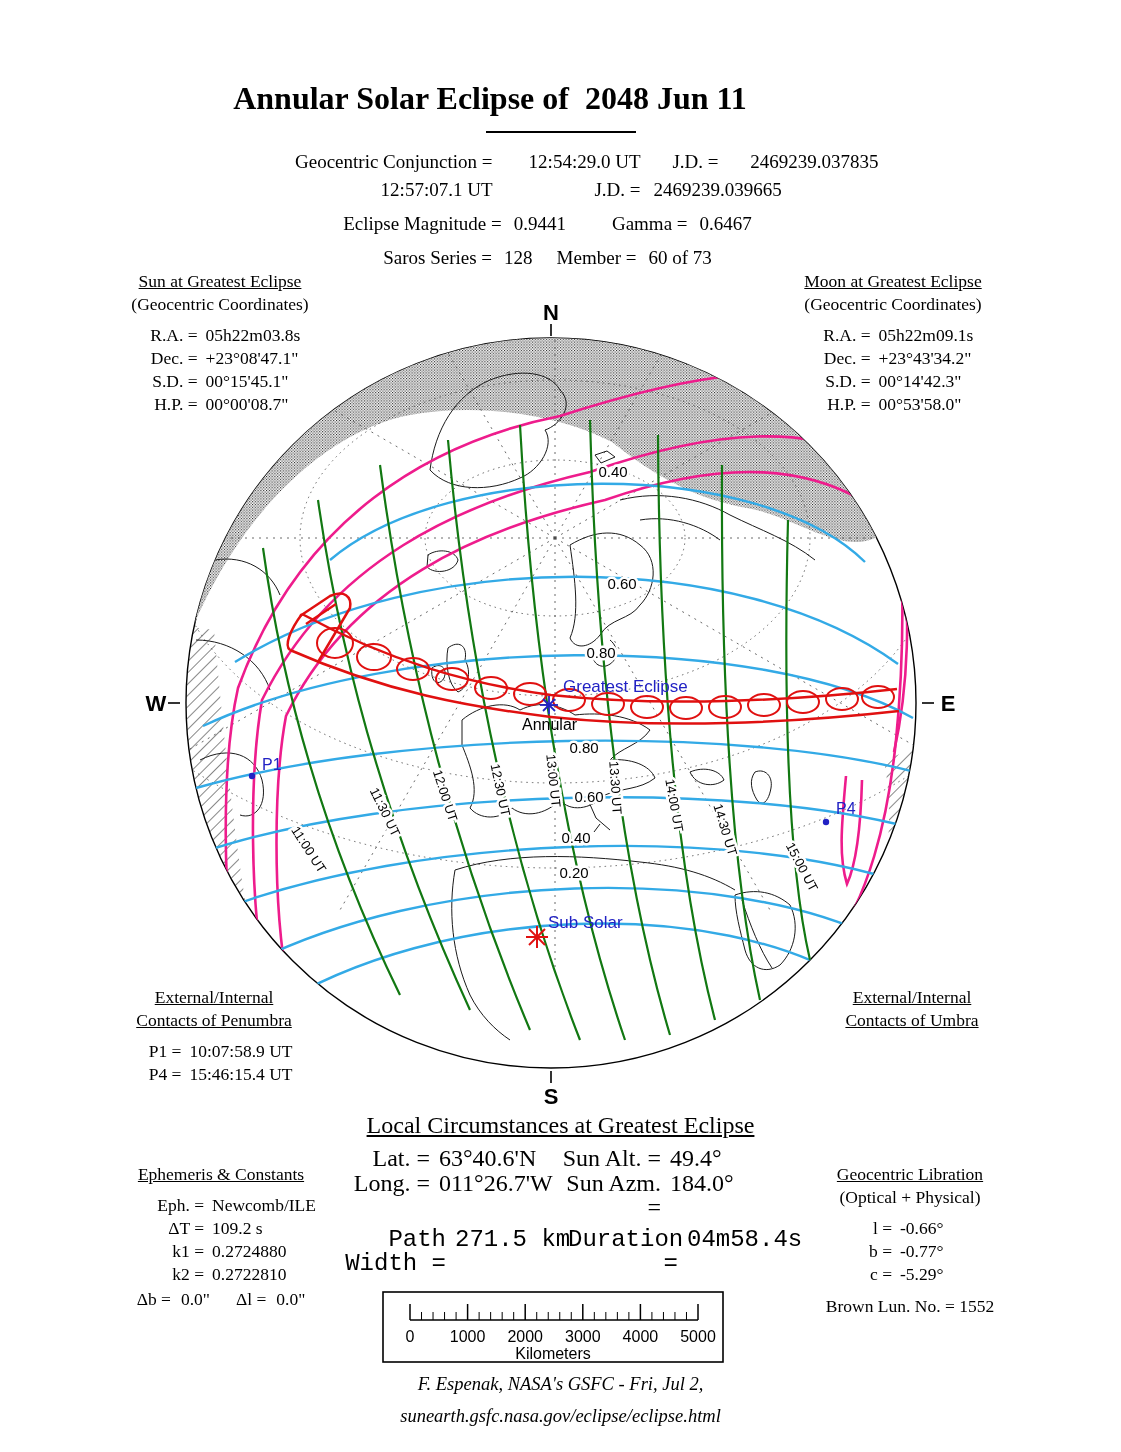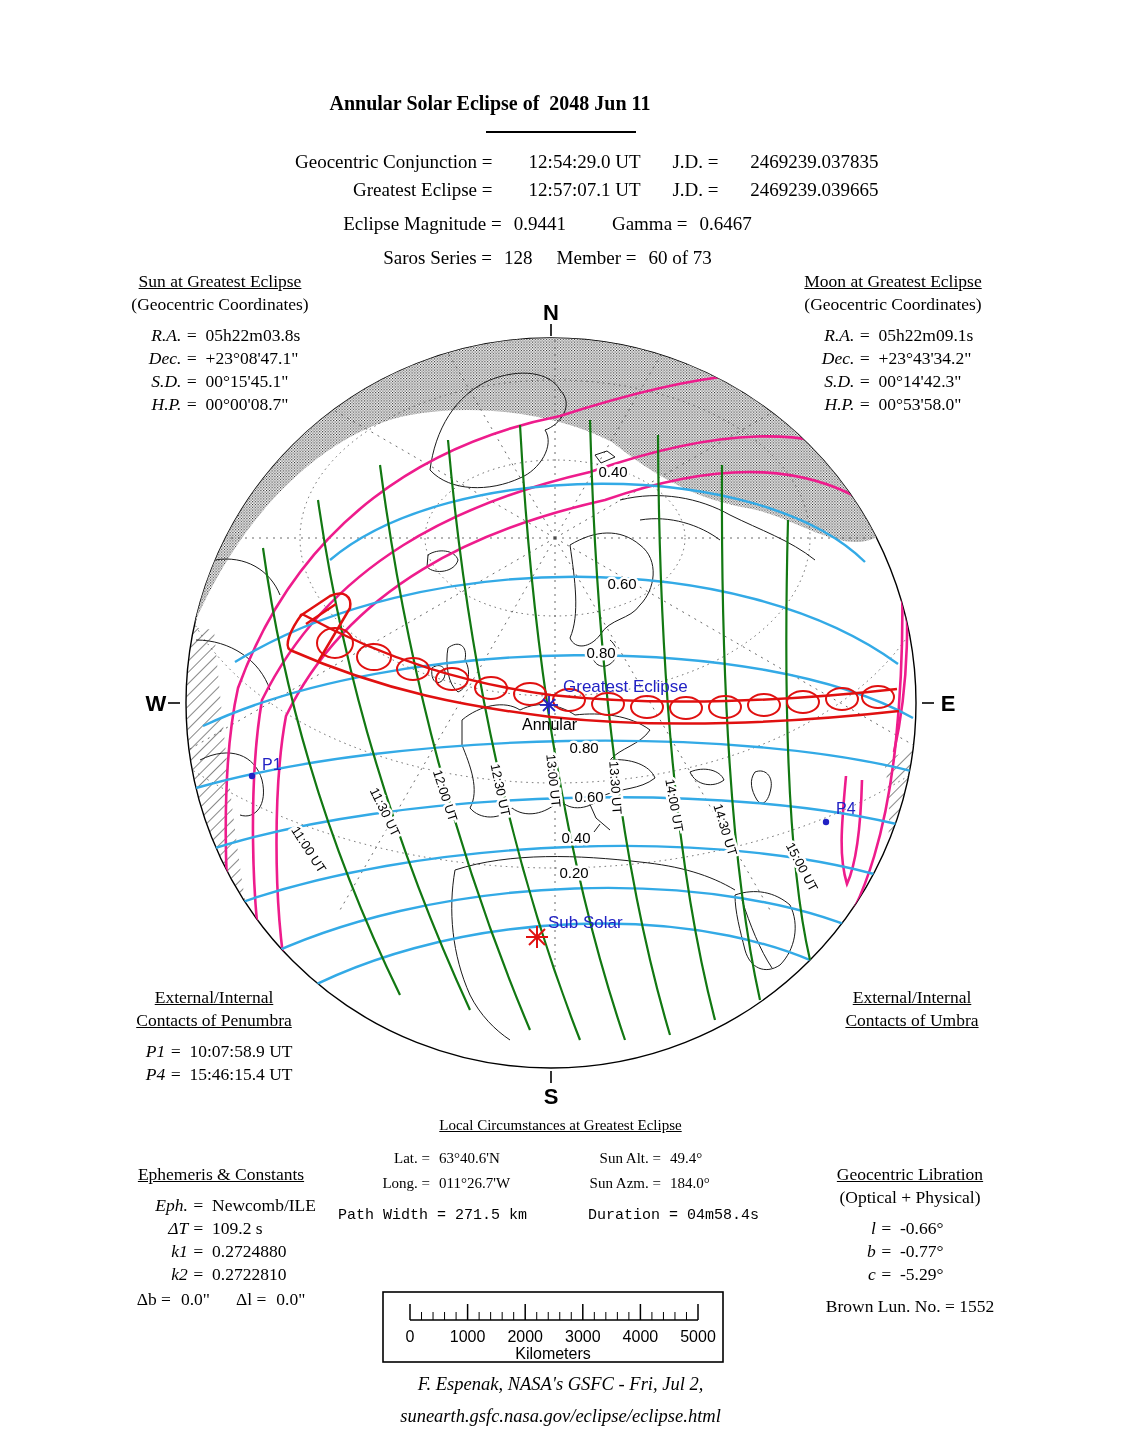--- a/index.html
+++ b/index.html
@@ -1,40 +1,40 @@
 <!DOCTYPE html>
 <html><head>
 <meta charset="utf-8">
 <style>
   html,body{margin:0;padding:0;background:#fff;}
   body{width:1121px;height:1452px;position:relative;font-family:"Liberation Serif",serif;color:#000;}
   .abs{position:absolute;}
-  .page-title{top:92px;left:0;width:980px;text-align:center;font-size:20px;font-weight:bold;white-space:pre;}
+  .page-title{top:80px;left:0;width:980px;text-align:center;font-size:32px;font-weight:bold;white-space:pre;}
   .title-rule{top:131px;left:50%;transform:translateX(-50%);width:150px;border-top:2px solid #000;}
   .hdr-rows{top:148px;left:0;width:1121px;font-size:19px;}
   .hdr-row{display:grid;grid-template-columns:262px 148px 78px 160px;width:660px;margin:0 auto;line-height:28px;}
   .hdr-row .lab{text-align:right;}
   .hdr-row .val{text-align:right;padding-left:13px;}
   .center-row{left:0;width:1095px;text-align:center;font-size:19px;display:flex;justify-content:center;}
   .mag-row{top:213px;gap:46px;}
   .saros-row{top:247px;gap:24px;}
   .pair .lab{margin-right:12px;}
   .info-block{font-size:17.5px;line-height:23px;text-align:center;}
   .blk-title{text-decoration:underline;}
   .blk-sub{}
   .kv-rows{margin-top:8px;display:inline-block;text-align:left;}
   .kv{display:grid;grid-template-columns:58px auto;column-gap:8px;}
-  .kv .lab{text-align:right;font-style:italic;}
+  .kv .lab{text-align:right;}
   .kv .val{text-align:left;white-space:pre;}
   .sun-block{top:270px;left:95px;width:250px;}
   .moon-block{top:270px;left:768px;width:250px;}
   .pen-block{top:986px;left:100px;width:228px;}
   .umb-block{top:986px;left:798px;width:228px;}
   .pen-block .kv,.umb-block .kv{grid-template-columns:46px auto;}
-  .local-block{top:1113px;left:318px;width:485px;text-align:center;font-size:15px;line-height:24px;}
+  .local-block{top:1113px;left:318px;width:485px;text-align:center;font-size:24px;line-height:24px;}
   .local-grid{margin-top:9px;display:grid;grid-template-columns:235px 250px;row-gap:1px;}
   .lc{display:grid;column-gap:9px;}
   .lc .lab{text-align:right;}
   .lc .val{text-align:left;white-space:pre;}
   .lc-a{grid-template-columns:112px auto;}
   .lc-b{grid-template-columns:108px auto;}
   .local-row3{margin-top:9px;display:grid;grid-template-columns:250px 235px;font-family:Liberation Mono, monospace;}
   .lc-c{grid-template-columns:128px auto;}
   .lc-d{grid-template-columns:110px auto;}
   .eph-block{top:1163px;left:95px;width:252px;}
@@ -284,21 +284,20 @@
 <div class="abs title-rule"></div>
 
 <div class="abs hdr-rows">
   <div class="hdr-row">
     <span class="lab">Geocentric Conjunction =</span>
     <span class="val">12:54:29.0 UT</span>
     <span class="lab">J.D. =</span>
     <span class="val">2469239.037835</span>
   </div>
   <div class="hdr-row">
-    <span class="lab">Greatest Eclipse =</span>
     <span class="val">12:57:07.1 UT</span>
     <span class="lab">J.D. =</span>
     <span class="val">2469239.039665</span>
   </div>
 </div>
 
 <div class="abs center-row mag-row">
   <span class="pair"><span class="lab">Eclipse Magnitude =</span><span>0.9441</span></span>
   <span class="pair"><span class="lab">Gamma =</span><span>0.6467</span></span>
 </div>

